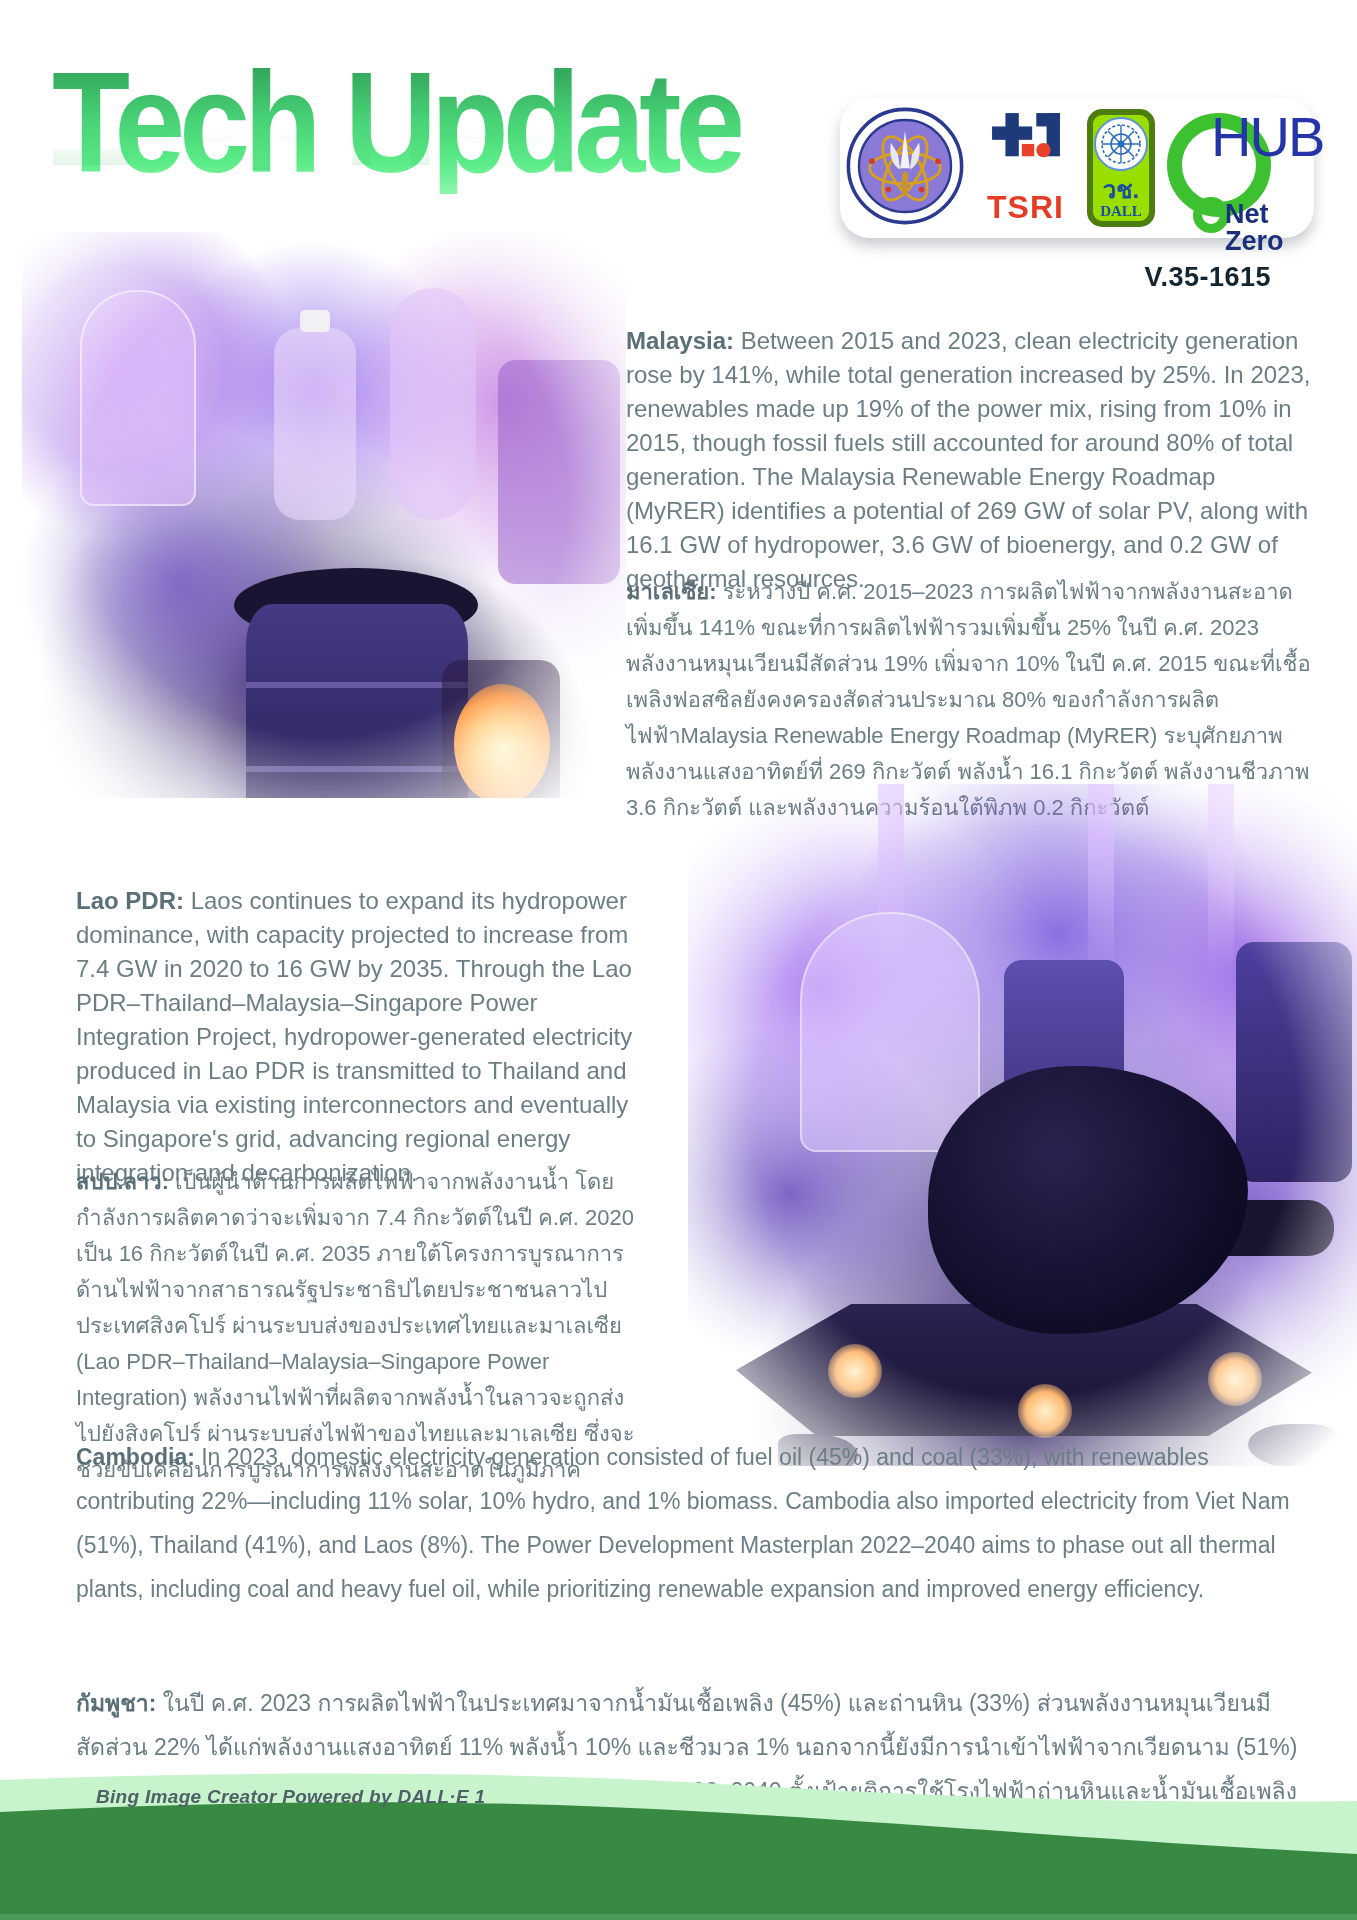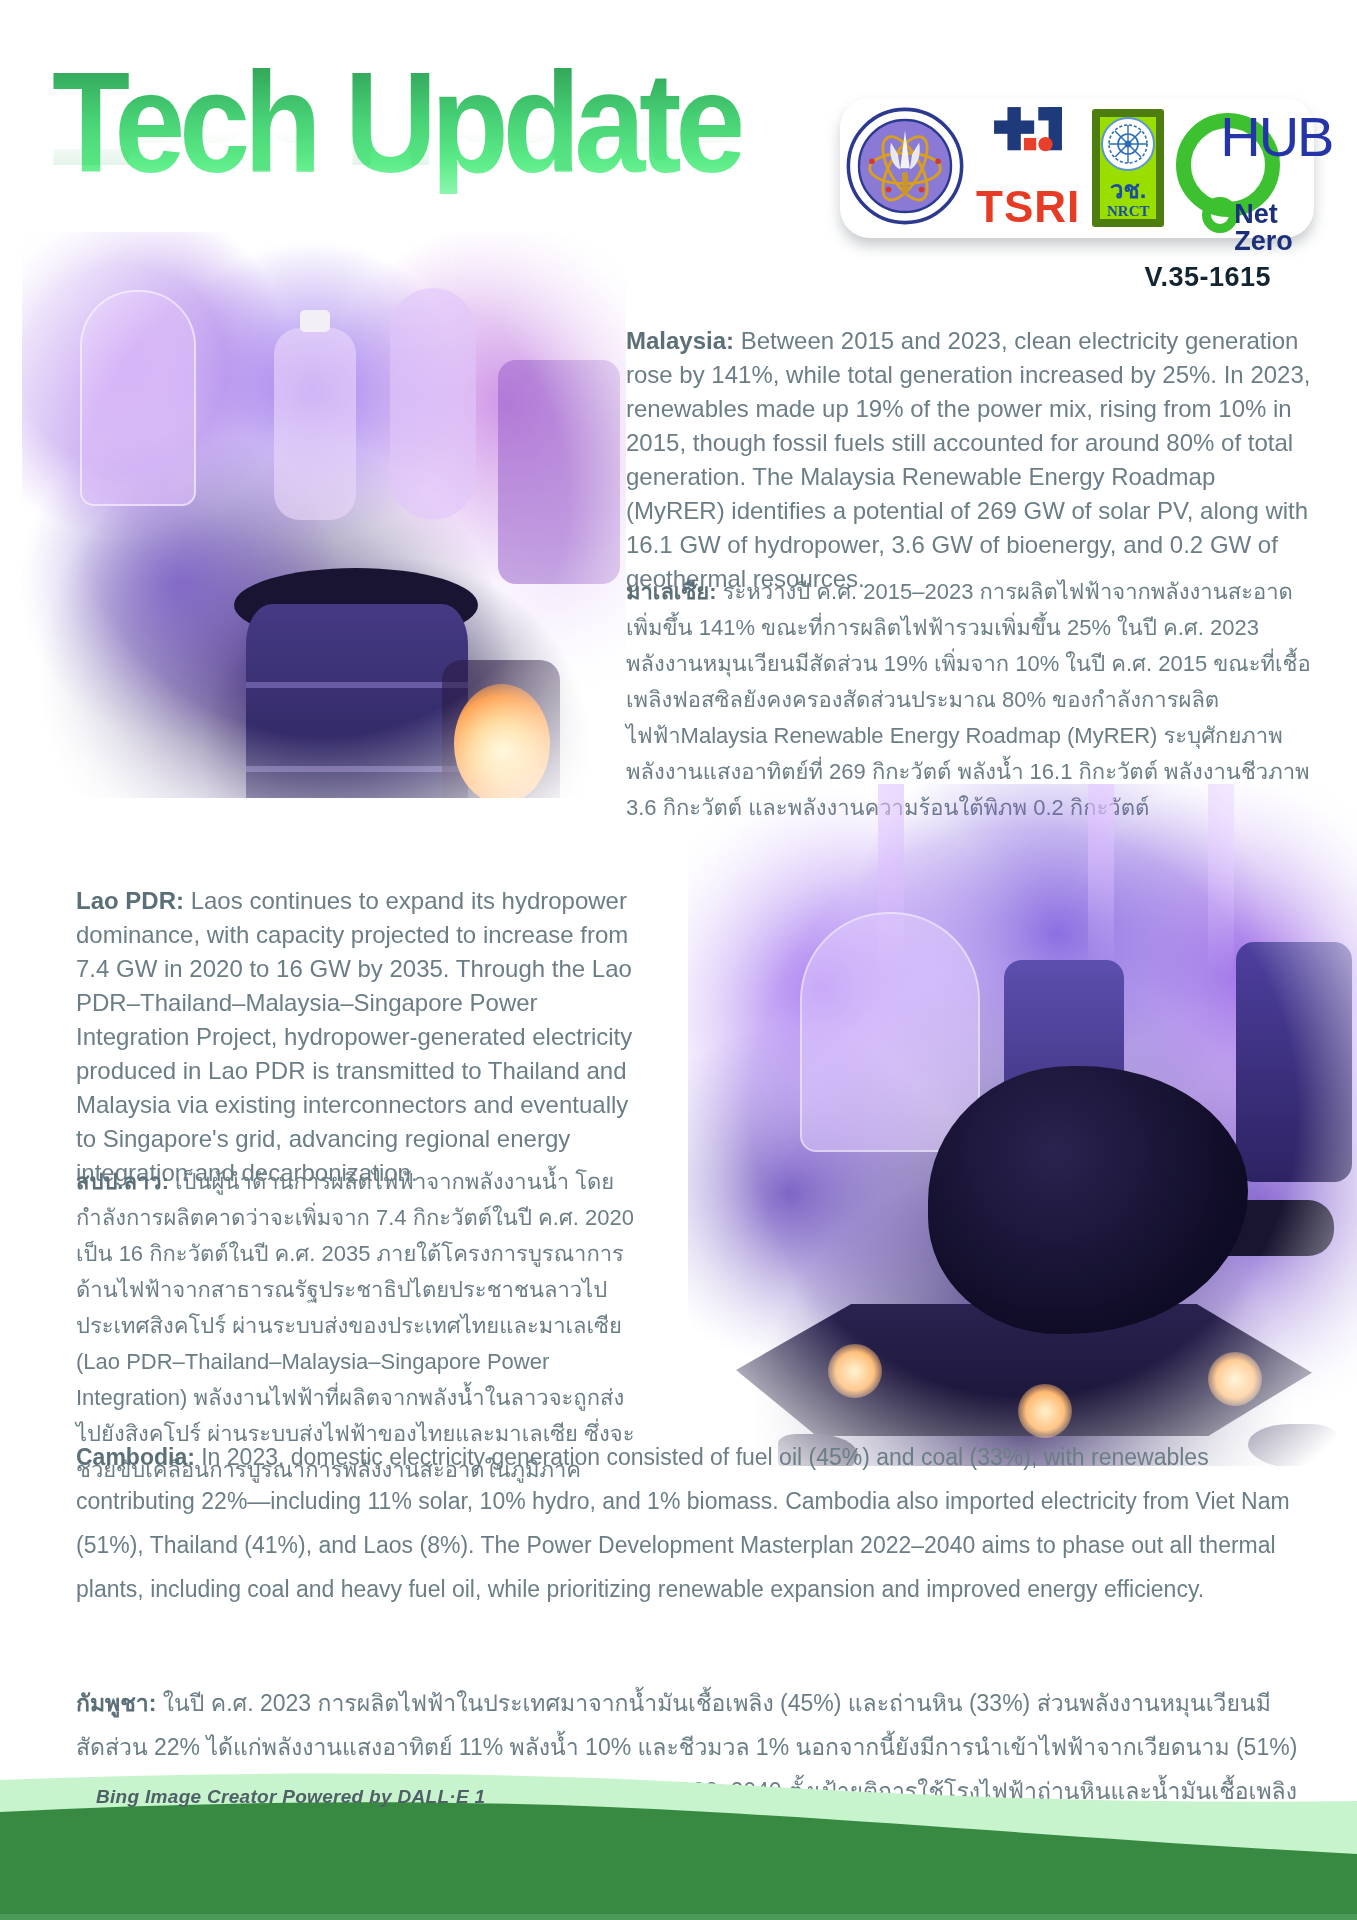--- a/index.html
+++ b/index.html
@@ -21,23 +21,23 @@
     -webkit-mask-image:linear-gradient(180deg,rgba(0,0,0,.38) 0%,rgba(0,0,0,.12) 16%,transparent 40%);
     mask-image:linear-gradient(180deg,rgba(0,0,0,.38) 0%,rgba(0,0,0,.12) 16%,transparent 40%);
   }
   
   .logo-card{
     position:absolute;left:840px;top:98px;width:474px;height:140px;
     background:#fff;border-radius:30px;box-shadow:0 8px 14px rgba(110,120,130,.38);
     display:flex;align-items:center;justify-content:center;gap:12px;padding:0 6px;box-sizing:border-box;
   }
   .tsri-block{display:flex;flex-direction:column;align-items:center;width:118px;}
-  .tsri-label{color:#e63c25;font-weight:bold;font-size:44px;letter-spacing:1px;line-height:1;margin-top:8px;}
+  .tsri-label{color:#e63c25;font-weight:bold;font-size:32px;letter-spacing:1px;line-height:1;margin-top:8px;}
   .nrct-block{
-    width:74px;height:118px;background:#9ade00;border:8px solid #4d7c0f;border-radius:3px;
+    width:74px;height:118px;background:#9ade00;border:6px solid #4d7c0f;border-radius:15px;
     display:flex;flex-direction:column;align-items:center;justify-content:center;box-sizing:border-box;
   }
   .nrct-thai{color:#1a4fa0;font-weight:bold;font-size:24px;line-height:1;margin-top:2px;}
   .nrct-name{color:#1a4fa0;font-weight:bold;font-size:15px;font-family:"Liberation Serif",serif;line-height:1.2;}
   .hub-block{position:relative;width:168px;height:126px;}
   .hub-ring{position:absolute;left:0;top:8px;width:74px;height:74px;border:15px solid #3ec130;border-radius:50%;}
   .hub-dot{position:absolute;left:26px;top:92px;width:18px;height:18px;border:9px solid #3ec130;border-radius:50%;}
   .hub-word{position:absolute;left:44px;top:4px;font-size:56px;font-weight:normal;color:#2335a8;letter-spacing:-2px;line-height:1;}
   .hub-sub{position:absolute;left:58px;top:60px;font-size:27px;font-weight:bold;color:#1b2f7d;line-height:1;margin-top:36px;}
   
@@ -179,21 +179,21 @@
         <g stroke="#2b6cb8" stroke-width="1.4">
           <line x1="28" y1="9" x2="28" y2="47"></line>
             <line x1="9" y1="28" x2="47" y2="28"></line>
           <line x1="15" y1="15" x2="41" y2="41"></line>
             <line x1="41" y1="15" x2="15" y2="41"></line>
         </g>
         <circle cx="28" cy="28" r="3.4" fill="#2b6cb8"></circle>
       </svg>
     </span>
     <span class="nrct-thai">วช.</span>
-    <span class="nrct-name">NRCT</span>
+    <span class="nrct-name">DALL</span>
   </span>
   <span class="hub-block">
     <span class="hub-ring"></span>
     <span class="hub-dot"></span>
     <span class="hub-word">HUB</span>
     <span class="hub-sub">Net Zero</span>
   </span>
 </div>
 
 <div class="version">V.35-1615</div>

